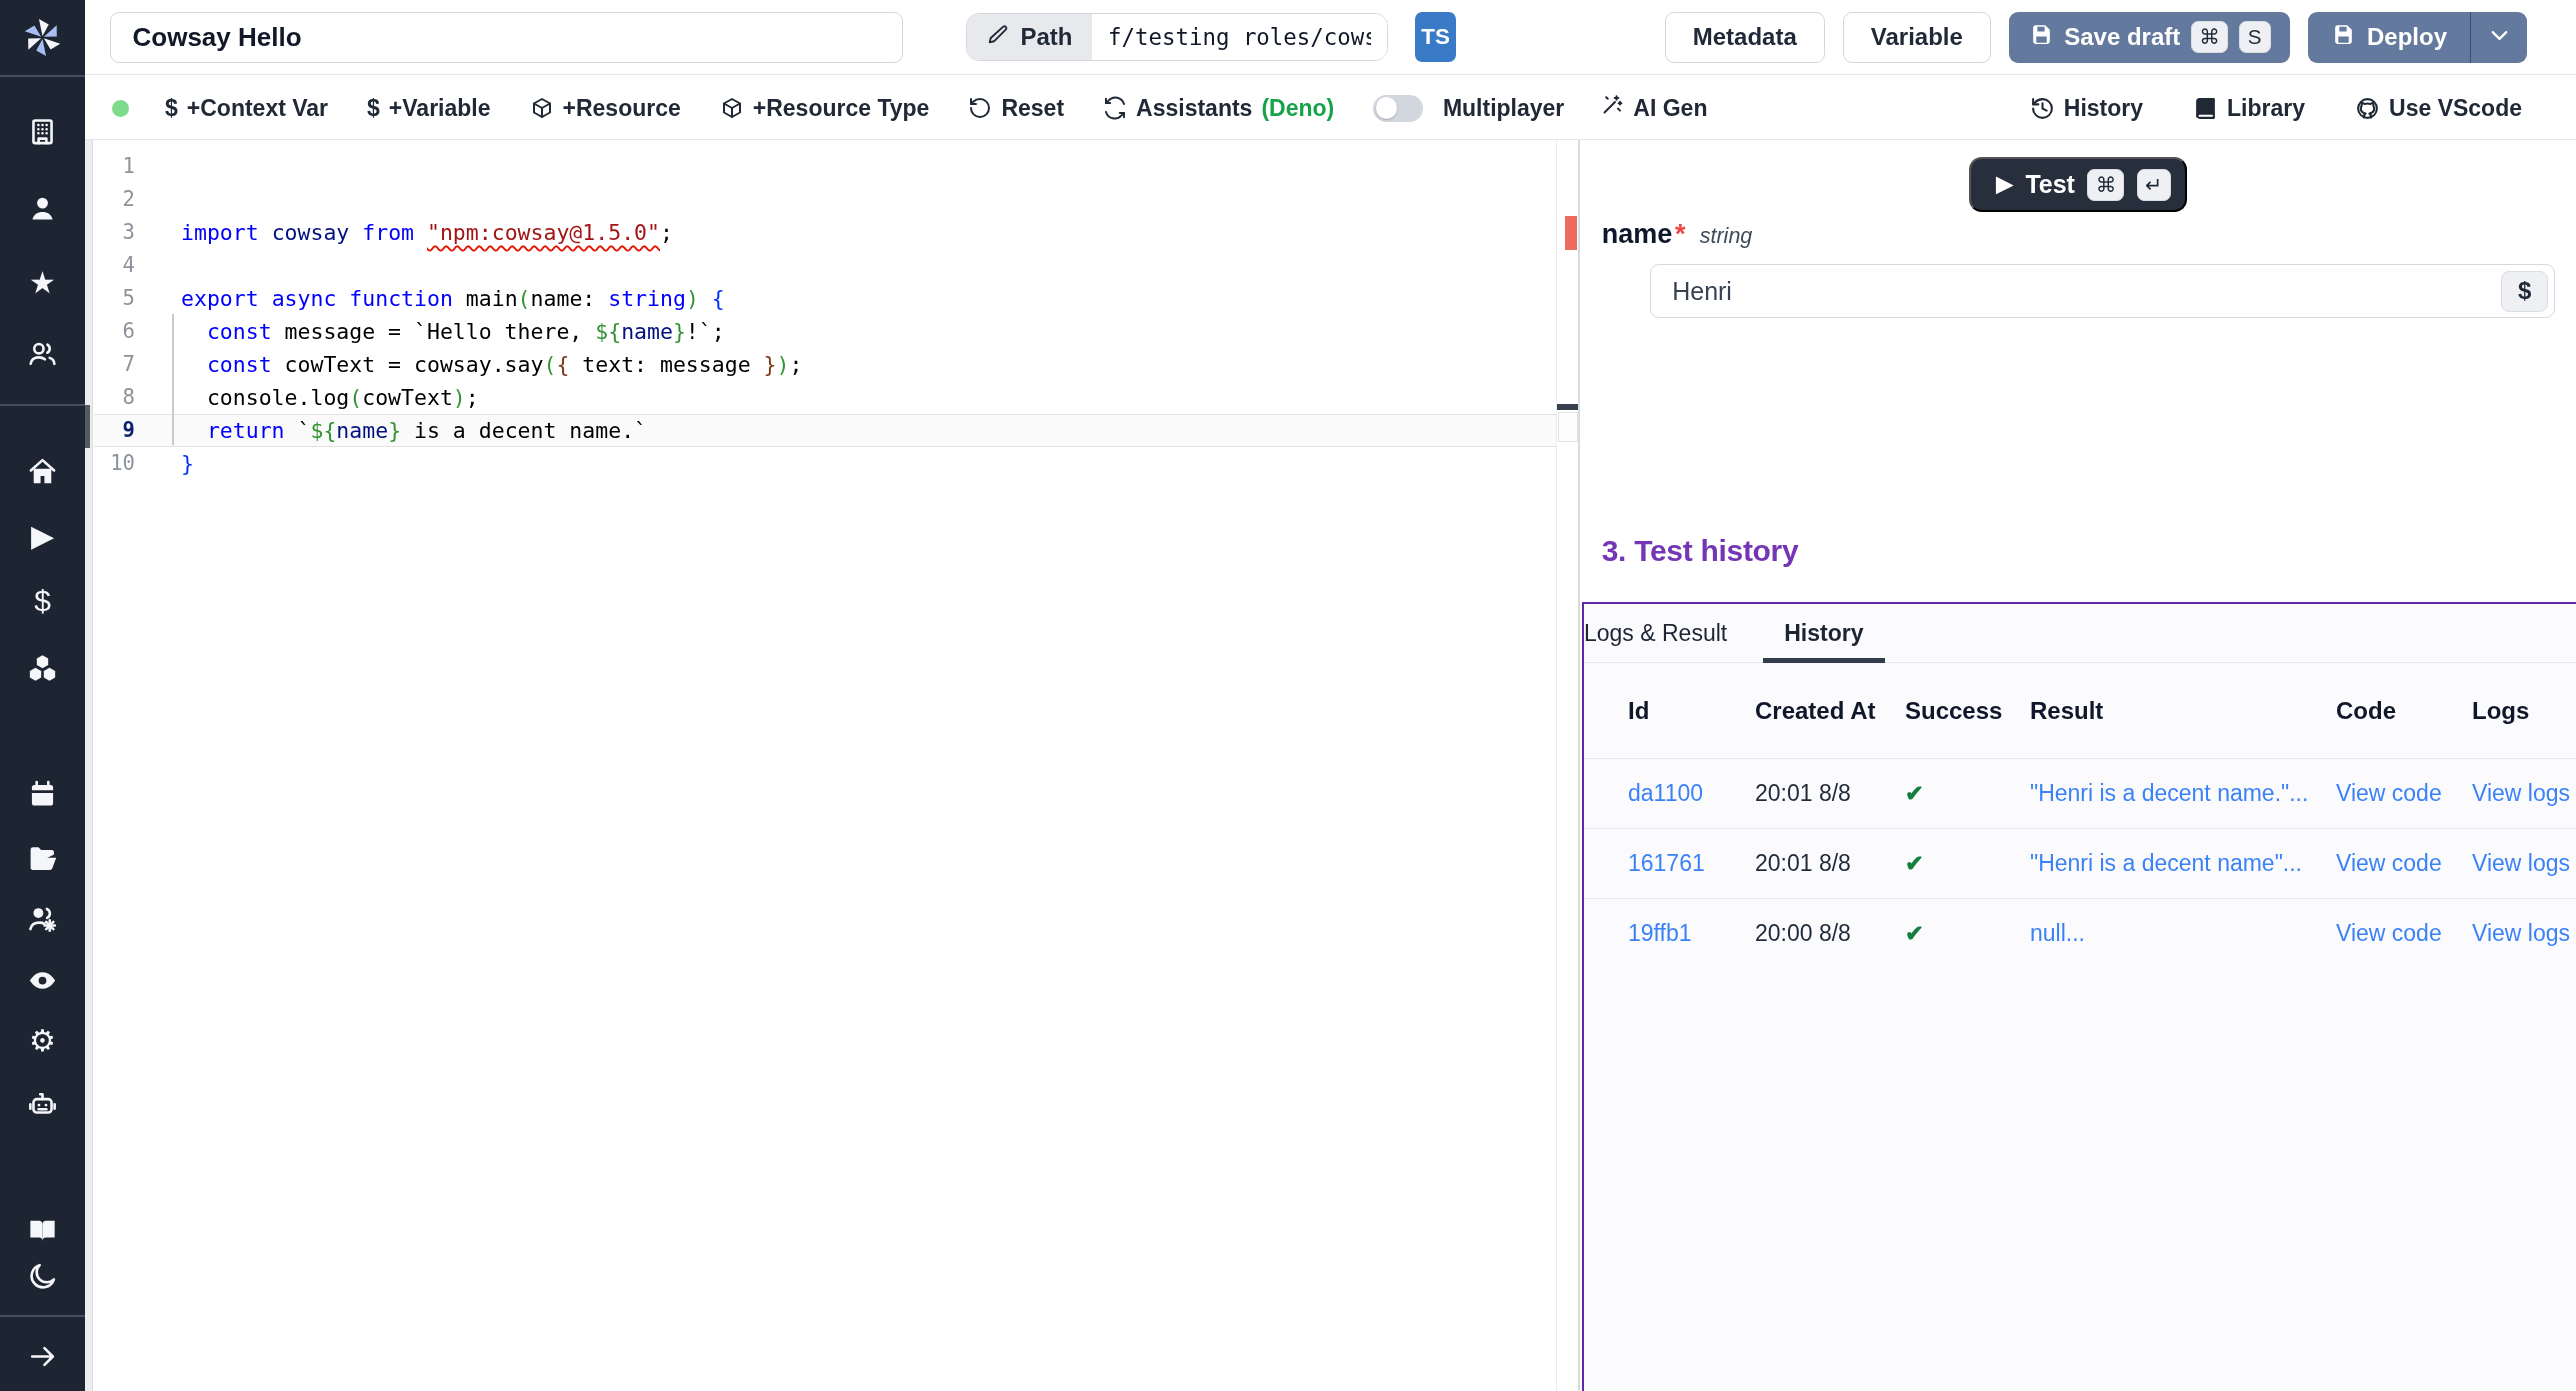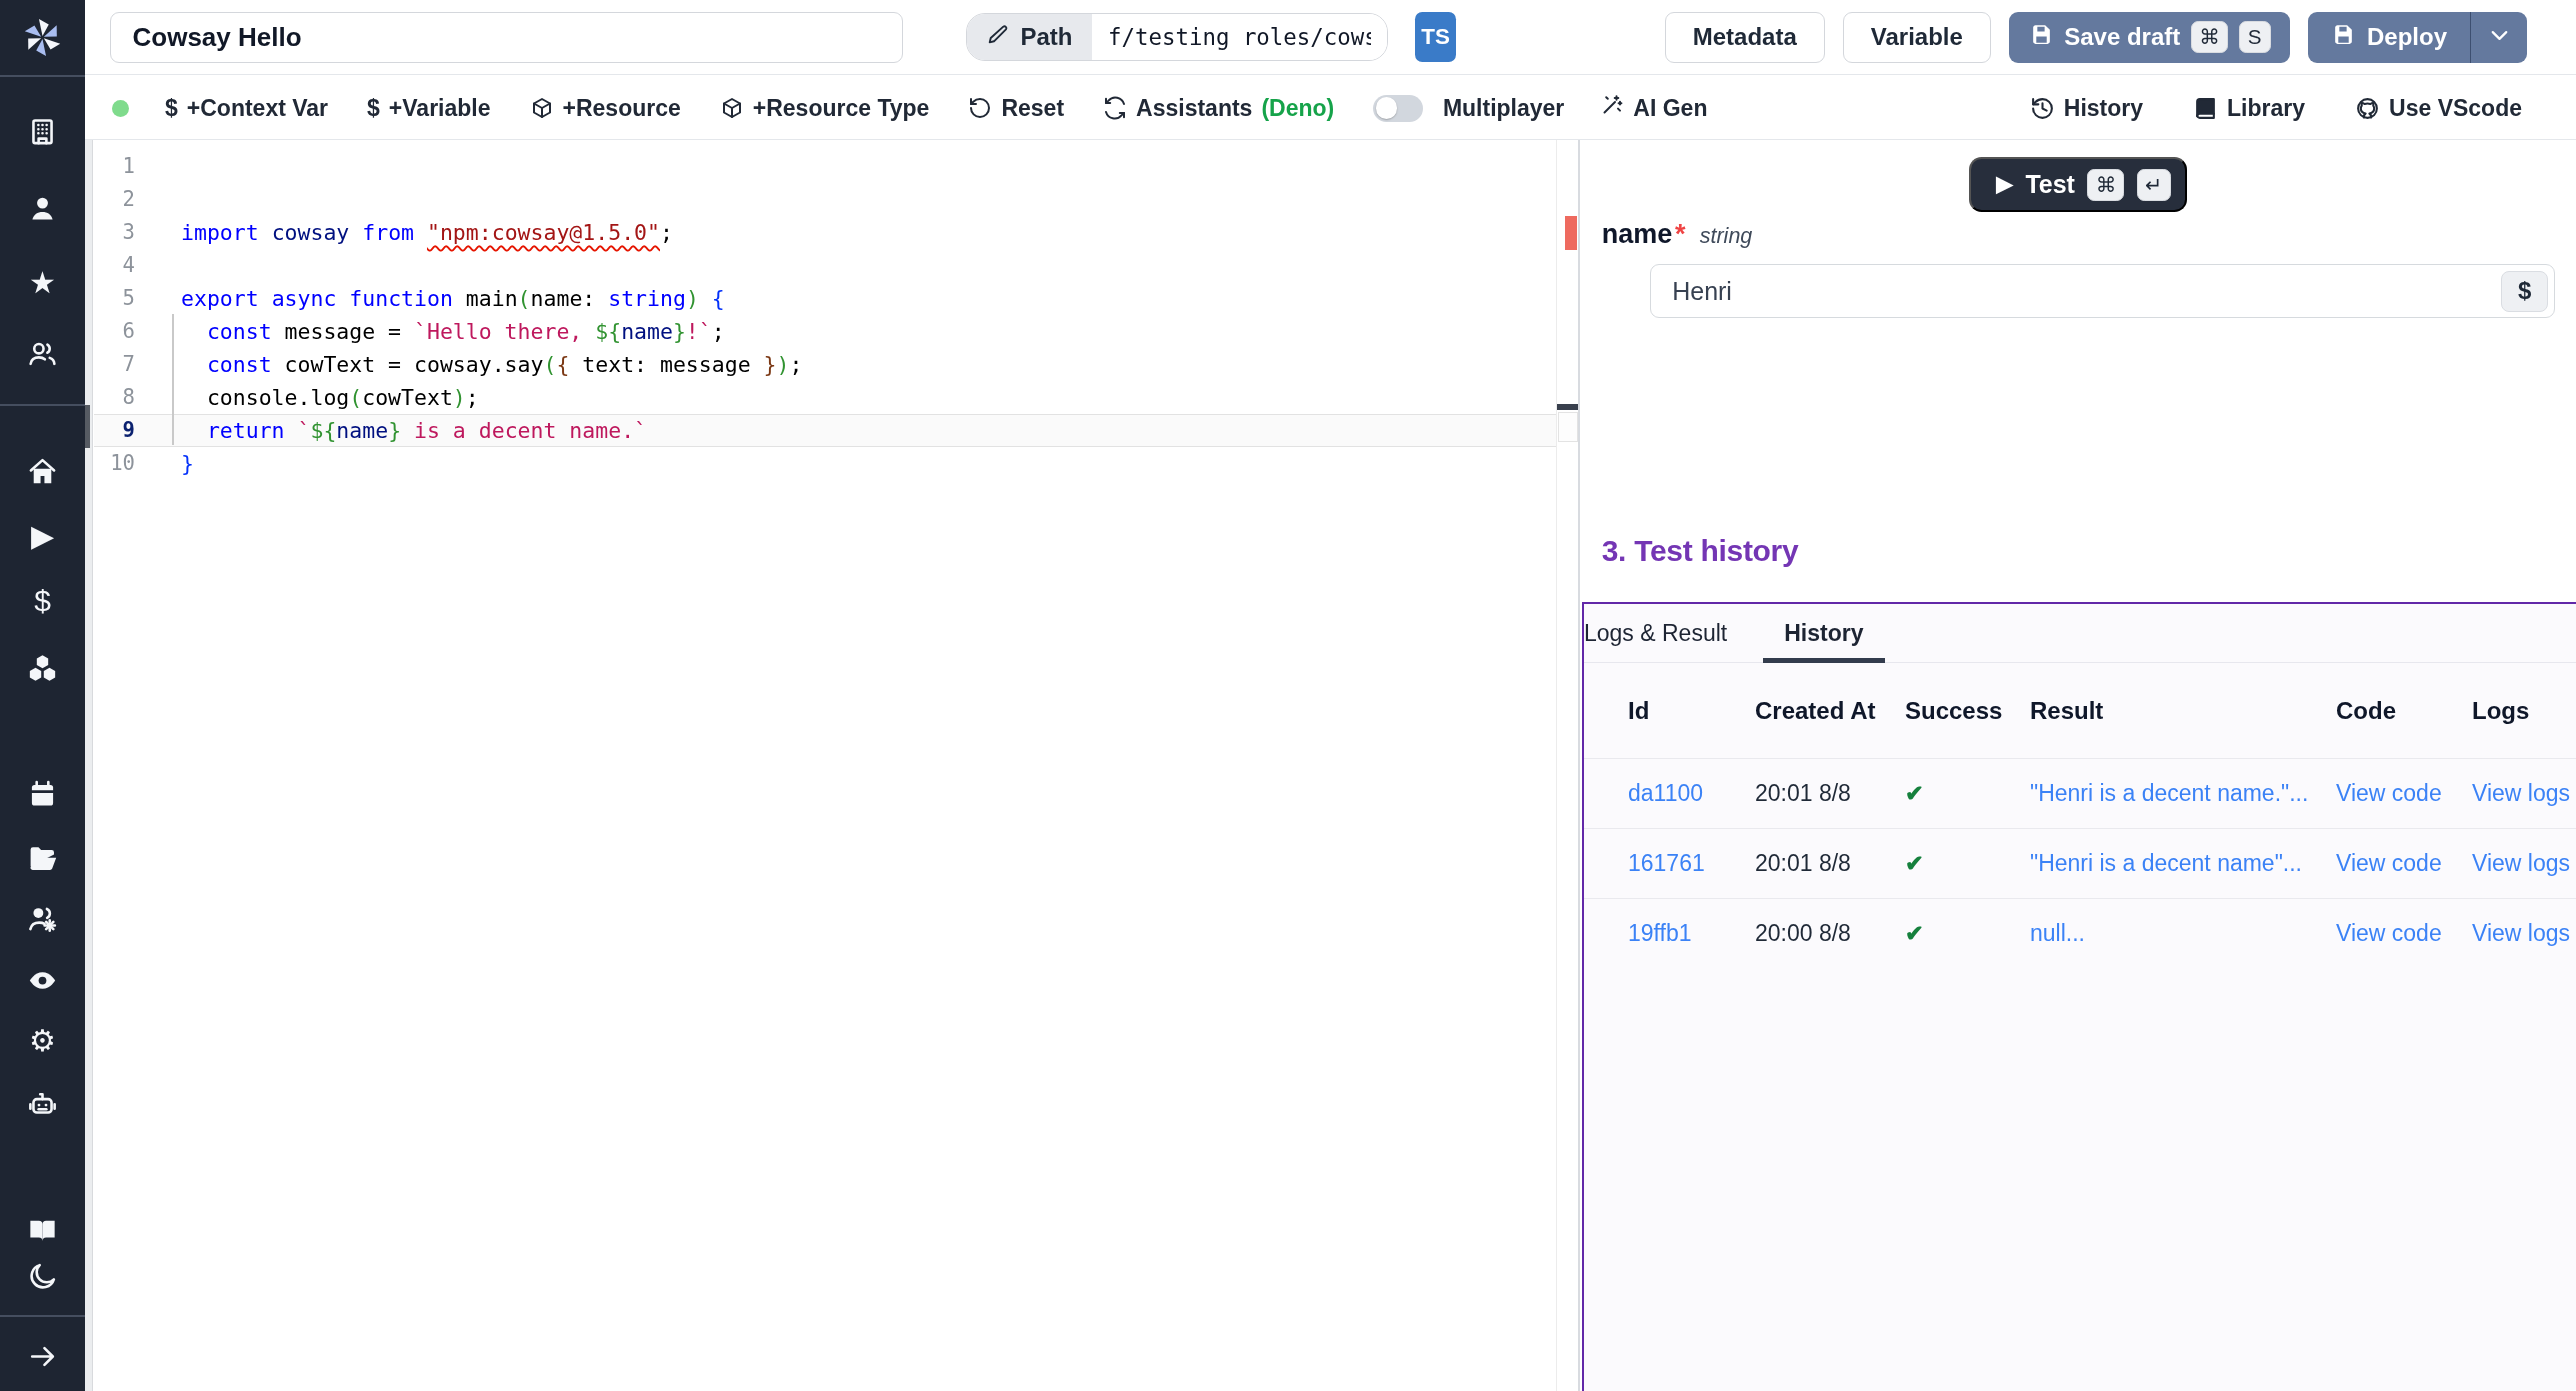--- a/index.html
+++ b/index.html
@@ -14,21 +14,21 @@
   .side-divider { position:absolute; left:0; width:85px; height:1.8px; background:#454e5f; }
   .side-icon { position:absolute; left:0; width:85px; height:39px; display:flex; align-items:center; justify-content:center; color:#f4f6f9; cursor:pointer; }
   .side-icon svg { width:31px; height:31px; }
   .side-icon .glyph-icon { font-size:30px; color:#f4f6f9; line-height:1; }
 
   
   .header { position:absolute; left:85px; top:0; right:0; height:75px; background:#fff;
             border-bottom:1.8px solid #e4e7eb; display:flex; align-items:center; }
   .name-input { margin-left:25px; width:793px; height:51px; border:1.8px solid #d4d7dc; border-radius:9px;
                 font-family:"Liberation Sans",sans-serif; font-size:26px; font-weight:700; color:#111827; padding:0 21.5px; outline:none; }
-  .path-group { margin-left:63px; height:48px; display:flex; align-items:stretch; border:1.8px solid #d4d7dc; border-radius:19px; overflow:hidden; }
+  .path-group { margin-left:63px; height:48px; display:flex; align-items:stretch; border:1.8px solid #d4d7dc; border-radius:13px; overflow:hidden; }
   .path-chip { background:#e7e9ed; display:flex; align-items:center; gap:10.7px; padding:0 19.7px;
                font-size:24px; font-weight:700; color:#1f2937; cursor:pointer; }
   .path-chip svg { width:23px; height:23px; }
   .path-value { width:295px; border:none; outline:none; font-family:"DejaVu Sans Mono",monospace; font-size:22.4px; color:#111827; padding:0 16px; }
   .ts-badge { margin-left:27px; width:41px; height:50px; background:#3a7bc8; border-radius:7.2px; color:#fff;
               display:flex; align-items:center; justify-content:center; font-size:22.4px; font-weight:700; }
   .header-spacer { flex:1; }
   .btn { height:51px; border-radius:9px; display:flex; align-items:center; gap:10.7px; font-size:24px; font-weight:700; cursor:pointer; }
   .btn-light { background:#fff; border:1.8px solid #d4d7dc; color:#1f2937; padding:0 27px; }
   .btn-blue { background:#64799e; border:none; color:#fff; padding:0 19.7px; }
@@ -63,21 +63,21 @@
   .editor-pane { width:1471px; position:relative; background:#fff; flex:none; }
   .gutter-strip { position:absolute; left:0; top:0; bottom:0; width:8px; background:#ebedef; border-right:0.9px solid #d8dadd; }
   .splitter-handle { position:absolute; left:0; top:265px; width:5.4px; height:43px; background:#565b63; }
   .code-area { position:absolute; left:9px; right:0; top:0; bottom:0; padding-top:9.8px; }
   .code-line { display:flex; height:33px; align-items:center; font-family:"DejaVu Sans Mono",monospace; font-size:21.5px; white-space:pre; }
   .code-line .ln { width:41px; flex:none; text-align:right; color:#8d939b; font-size:20.6px; }
   .code-line .lc { padding-left:46px; }
   .code-line.current { background:#fafafa; border-top:1.8px solid #e2e2e2; border-bottom:1.8px solid #e2e2e2; }
   .code-line.current .ln { color:#0b216f; font-weight:700; }
   .indent-guide { position:absolute; left:87px; top:174px; width:1.8px; height:131px; background:#c9c9c9; }
-  .tok-kw { color:#0000ff; } .tok-pl { color:#000000; } .tok-str { color:#be185d; } .tok-id { color:#001080; }
+  .tok-kw { color:#0000ff; } .tok-pl { color:#000000; } .tok-str { color:#000000; } .tok-id { color:#001080; }
   .tok-cm { color:#008000; }
   .tok-cmu { color:#008000; text-decoration:underline; text-decoration-thickness:1.8px; text-underline-offset:6.3px; }
   .tok-strq { color:#a31515; text-decoration:underline wavy #e51400 1.8px; text-underline-offset:5.4px; }
   .tok-b1 { color:#0431fa; } .tok-b2 { color:#319331; } .tok-b3 { color:#7b3814; }
 
   .ruler { width:22.4px; flex:none; position:relative; background:#fff; border-left:0.9px solid #ececec; }
   .err-marker { position:absolute; right:1.8px; top:76px; width:11.6px; height:34px; background:#ee6a5f; }
   .cursor-marker { position:absolute; left:0; right:0; top:264px; height:6.3px; background:#39404d; }
   .ruler-slider { position:absolute; left:0.9px; right:0.9px; top:272px; height:29.5px; background:#fdfdfd; border:1.8px solid #e3e3e3; }
 

